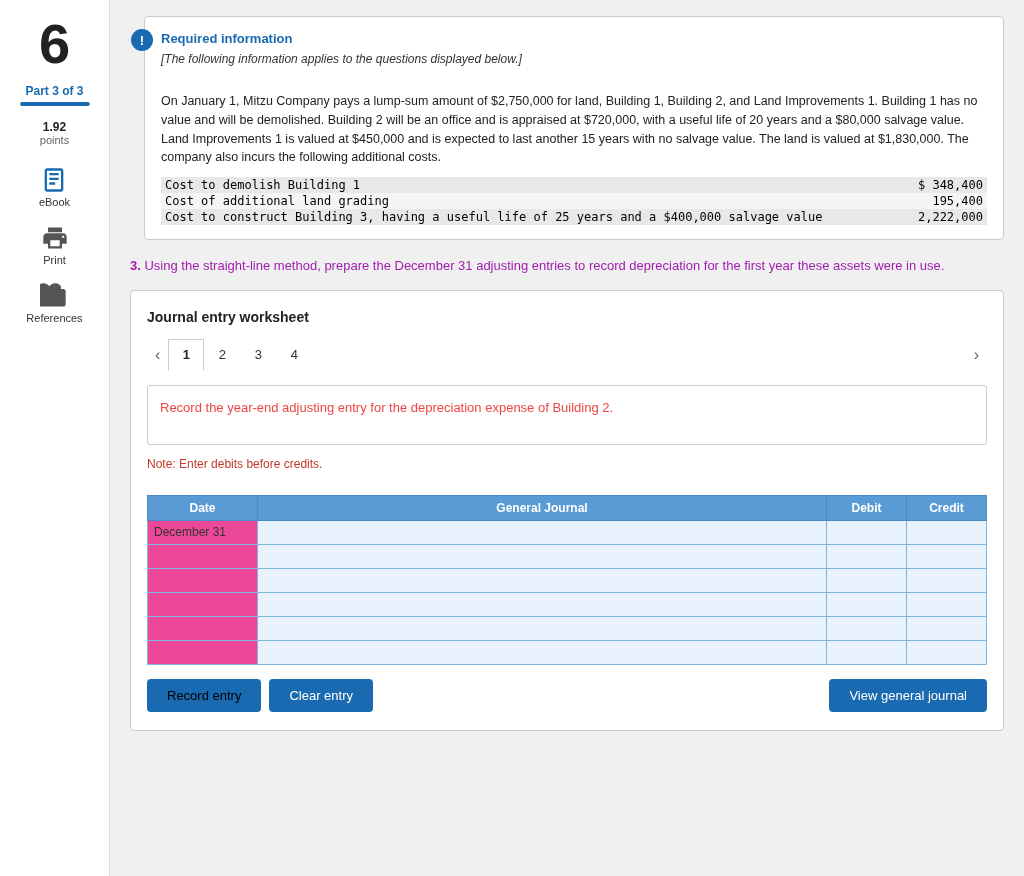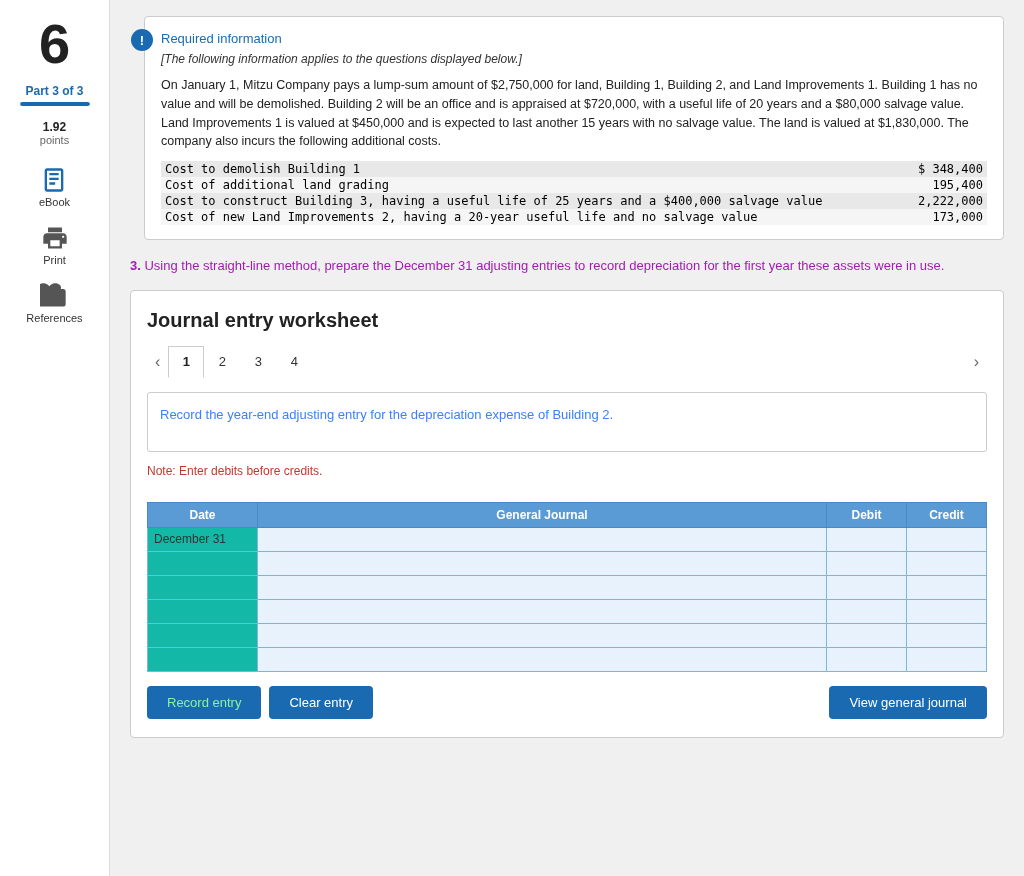--- a/index.html
+++ b/index.html
@@ -104,28 +104,28 @@
       border-radius: 50%;
       display: flex;
       align-items: center;
       justify-content: center;
       color: white;
       font-weight: bold;
       font-size: 13px;
     }
     .info-title {
       color: #1a6ab1;
-      font-weight: normal;
+      font-weight: bold;
       font-size: 13px;
       margin-bottom: 6px;
     }
     .info-subtitle {
       font-style: italic;
       color: #333;
-      margin-bottom: 10px;
+      margin-bottom: 26px;
       font-size: 12px;
     }
     .info-body {
       color: #222;
       font-size: 12.5px;
       line-height: 1.5;
       margin-bottom: 10px;
     }
     .cost-table {
       width: 100%;
@@ -170,21 +170,21 @@
     }
 
     
     .journal-worksheet {
       background: #fff;
       border: 1px solid #ccc;
       border-radius: 4px;
       padding: 18px 16px;
     }
     .journal-title {
-      font-size: 20px;
+      font-size: 14px;
       font-weight: bold;
       color: #222;
       margin-bottom: 14px;
     }
 
     
     .tabs-container {
       display: flex;
       align-items: center;
       margin-bottom: 14px;
@@ -217,21 +217,21 @@
       color: #222;
     }
 
     
     .instruction-box {
       border: 1px solid #ccc;
       border-radius: 3px;
       padding: 12px;
       margin-bottom: 12px;
       font-size: 13px;
-      color: #3b82f6;
+      color: #ef4444;
       line-height: 1.5;
       min-height: 60px;
     }
 
     
     .note-text {
       color: #c0392b;
       font-size: 12px;
       margin-bottom: 8px;
     }
@@ -261,21 +261,21 @@
     .journal-table th:nth-child(3),
     .journal-table th:nth-child(4) {
       width: 80px;
     }
     .journal-table td {
       border: 1px solid #7db4e0;
       padding: 4px 6px;
       height: 24px;
     }
     .journal-table td:first-child {
-      background: #14b8a6;
+      background: #ec4899;
       text-align: left;
       font-size: 12px;
       color: #333;
     }
     .journal-table td:nth-child(2),
     .journal-table td:nth-child(3),
     .journal-table td:nth-child(4) {
       background: #e8f2fc;
     }
     .journal-table input {
@@ -289,21 +289,21 @@
 
     
     .bottom-buttons {
       display: flex;
       gap: 8px;
       margin-top: 14px;
       align-items: center;
     }
     .btn-record {
       background: #1a6ab1;
-      color: #86efac;
+      color: #000000;
       border: none;
       padding: 9px 20px;
       border-radius: 4px;
       font-size: 13px;
       cursor: pointer;
     }
     .btn-clear {
       background: #1a6ab1;
       color: white;
       border: none;
@@ -371,24 +371,20 @@
             <td>Cost to demolish Building 1</td>
             <td style="text-align: right;">$ 348,400</td>
           </tr>
           <tr>
             <td>Cost of additional land grading</td>
             <td style="text-align: right;">195,400</td>
           </tr>
           <tr>
             <td>Cost to construct Building 3, having a useful life of 25 years and a $400,000 salvage value</td>
             <td style="text-align: right;">2,222,000</td>
-          </tr>
-          <tr>
-            <td>Cost of new Land Improvements 2, having a 20-year useful life and no salvage value</td>
-            <td style="text-align: right;">173,000</td>
           </tr>
         </tbody>
     </table>
   </div>
 
   
   <div class="question-text">
     <strong>3.</strong>
     <span>Using the straight-line method, prepare the December 31 adjusting entries to record depreciation for the first year these assets were in use.</span>
   </div>

